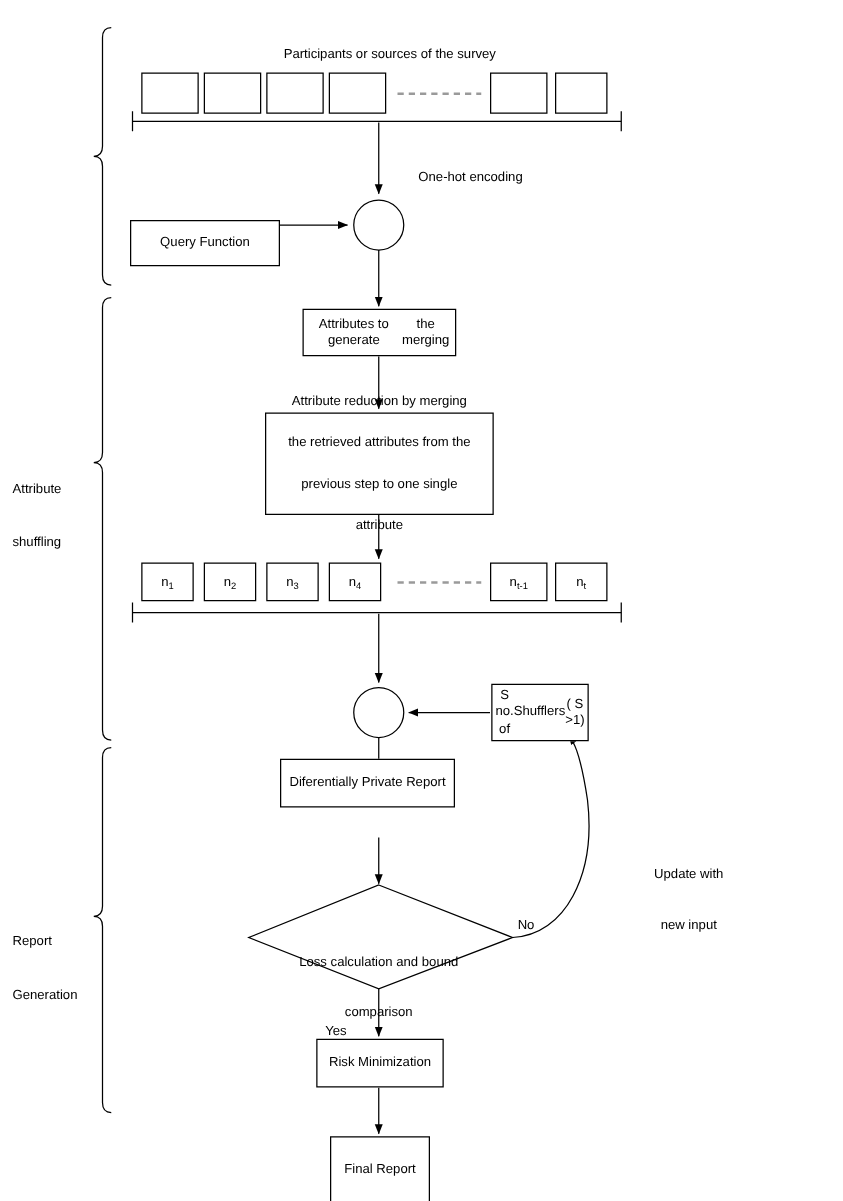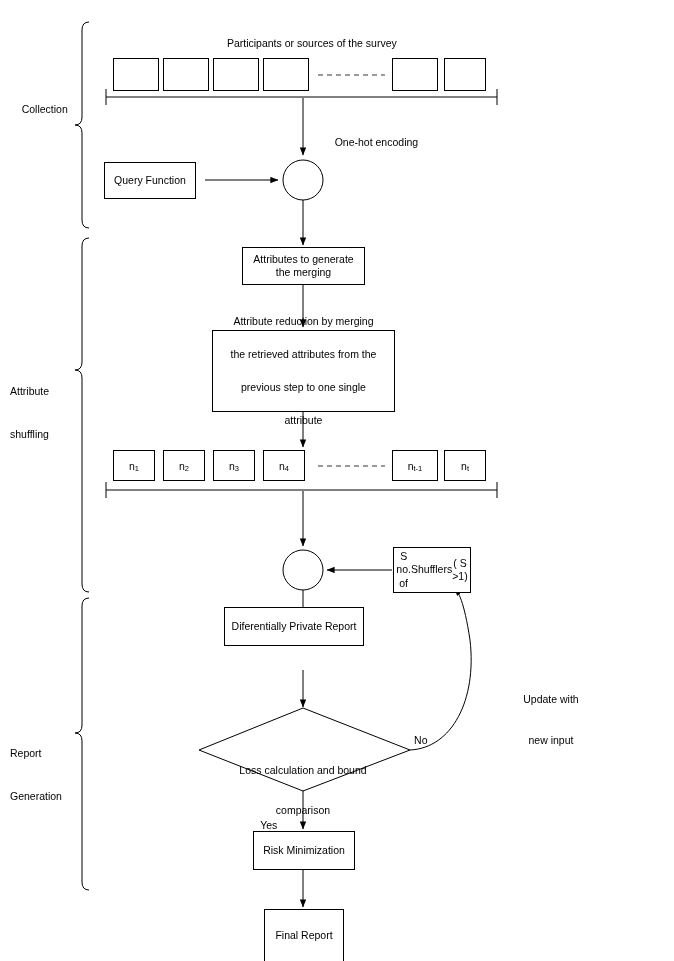--- a/index.html
+++ b/index.html
@@ -135,23 +135,20 @@
 
     <path d="M 410,750 C 452,748 477,700 470,640 C 464,600 458,592 455,588" fill="none" stroke="#000000" stroke-width="1" marker-end="url(#arrow)"></path>
 
     <line x1="303" y1="790" x2="303" y2="829" stroke="#000000" stroke-width="1" marker-end="url(#arrow)"></line>
 
     <line x1="303" y1="870" x2="303" y2="907" stroke="#000000" stroke-width="1" marker-end="url(#arrow)"></line>
 
     <polygon points="303,708 410,750 303,791 199,750" fill="#ffffff" stroke="#000000" stroke-width="1"></polygon>
   </svg>
 
-  <div class="brace-label" style="left:10px; top:88px; width:68px;">
-    <span>Collection</span>
-  </div>
   <div class="brace-label" style="left:10px; top:356px; width:68px;">
     <div>Attribute</div>
     <div>shuffling</div>
   </div>
   <div class="brace-label" style="left:10px; top:718px; width:70px;">
     <div>Report</div>
     <div>Generation</div>
   </div>
 
   <div class="label" style="left:156px; top:23px; width:300px;">
@@ -174,25 +171,25 @@
       <span></span>
     </div>
   <div class="cell" style="left:444px; top:58px; width:42px; height:33px;">
       <span></span>
     </div>
 
   <div class="label left-align" style="left:323px; top:122px; width:130px; text-align:left;">
     <span>One-hot encoding</span>
   </div>
 
-  <div class="node" style="left:104px; top:162px; width:92px; height:37px;justify-content:center;">
+  <div class="node" style="left:104px; top:176px; width:120px; height:37px;justify-content:center;">
     <span>Query Function</span>
   </div>
 
-  <div class="node" style="left:242px; top:247px; width:123px; height:38px; flex-direction:column;">
+  <div class="node" style="left:242px; top:247px; width:123px; height:38px; ">
     <div>Attributes to generate</div>
     <div>the merging</div>
   </div>
 
   <div class="node" style="left:212px; top:330px; width:183px; height:82px; flex-direction:column;gap:20px;">
     <div>Attribute reduction by merging</div>
     <div>the retrieved attributes from the</div>
     <div>previous step to one single</div>
     <div>attribute</div>
   </div>

